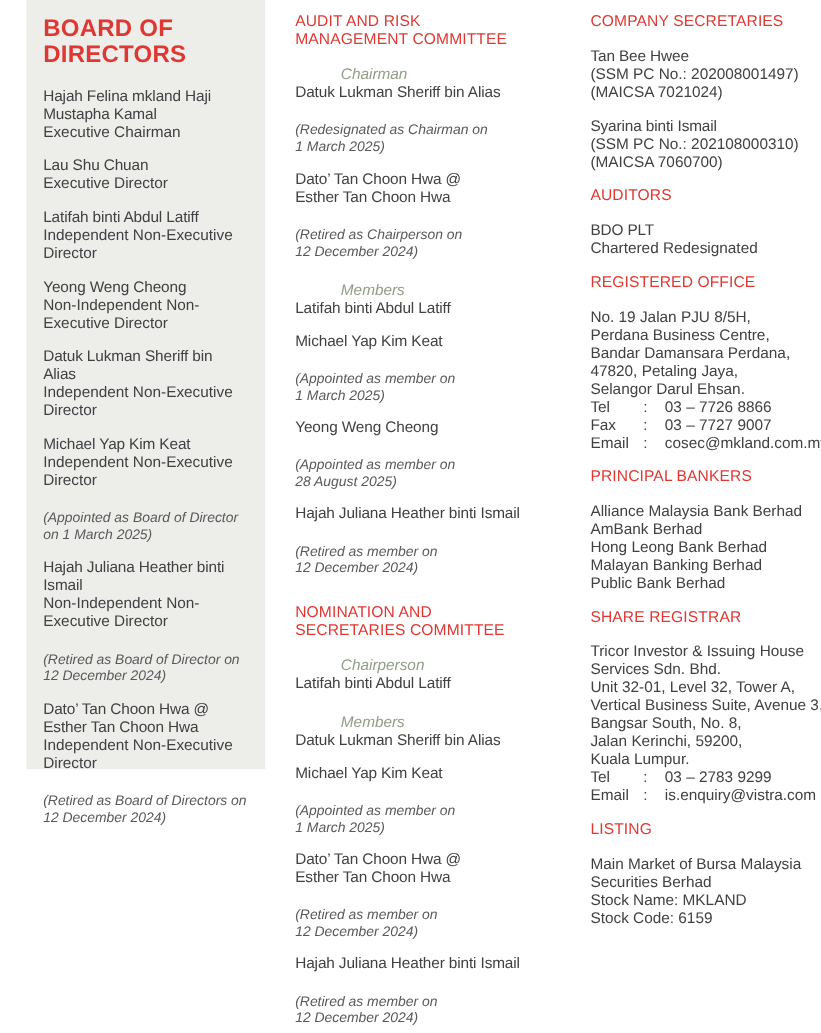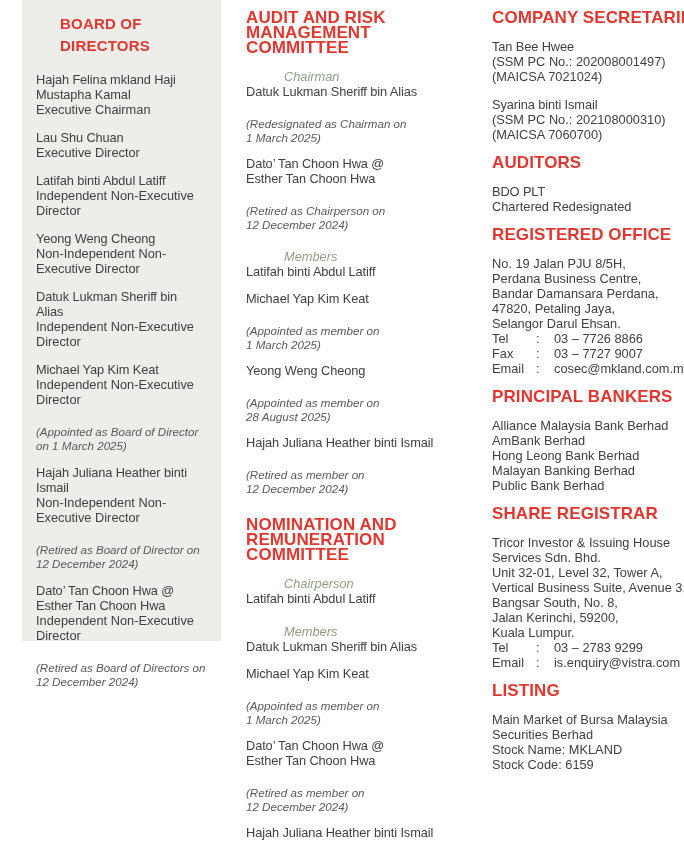--- a/index.html
+++ b/index.html
@@ -8,36 +8,36 @@
     width:684px; height:861px; position:relative; overflow:hidden;
     font-family:"Liberation Sans", sans-serif; color:#414042;
     font-size:12.8px;
   }
   
   .panel {
     position:absolute; left:22px; top:0; width:199px; height:641px;
     background:#EDEDEA; padding:13px 13px 0 14px;
   }
   .panel-title {
-    color:#DF3832; font-size:15px; line-height:22px; font-weight:bold;
-    white-space:pre-line; margin-bottom:15px; letter-spacing:0.2px;margin-left:24px;
+    color:#DF3832; font-size:20px; line-height:22px; font-weight:bold;
+    white-space:pre-line; margin-bottom:15px; letter-spacing:0.2px;
   }
   .entry { margin-bottom:13px; }
   .name { font-weight:normal; line-height:15px; white-space:pre-line; letter-spacing:-0.1px; }
   .role { line-height:15px; white-space:pre-line; }
   .note {
     font-style:italic; font-size:11.6px; line-height:13.5px;
     white-space:pre-line; color:#58595B; margin-top:18px;
   }
   
   .col { position:absolute; top:10px; }
   .col-mid   { left:246px; width:218px; }
   .col-right { left:492px; width:218px; }
   .sec-heading {
-    color:#DF3832; font-weight:bold; font-size:17px; line-height:15px;
+    color:#DF3832; font-weight:normal; font-size:13px; line-height:15px;
     white-space:pre-line; margin-bottom:14px; letter-spacing:0.1px;
   }
   .committee + .committee { margin-top:22px; }
   .group + .group { margin-top:18px; }
   .group-label { color:#8E9F85; font-style:italic; line-height:15px;margin-left:38px; }
   .col-mid .entry { margin-bottom:12px; }
   .corp-section + .corp-section { margin-top:12px; }
   .block { margin-bottom:13px; }
   .lines { line-height:15px; white-space:pre-line; }
   .contact-row { display:flex; line-height:15px; }
@@ -138,21 +138,21 @@
         </div>
         <div class="entry">
           <div class="name">Hajah Juliana Heather binti Ismail</div>
           <div class="note">(Retired as member on
 12 December 2024)</div>
         </div>
       </div>
     </section>
     <section class="committee">
       <h2 class="sec-heading">NOMINATION AND
-REMUNERATION COMMITTEE</h2>
+SECRETARIES COMMITTEE</h2>
       <div class="group">
         <div class="group-label">Chairperson</div>
         <div class="entry">
           <div class="name">Latifah binti Abdul Latiff</div>
         </div>
       </div>
       <div class="group">
         <div class="group-label">Members</div>
         <div class="entry">
           <div class="name">Datuk Lukman Sheriff bin Alias</div>

